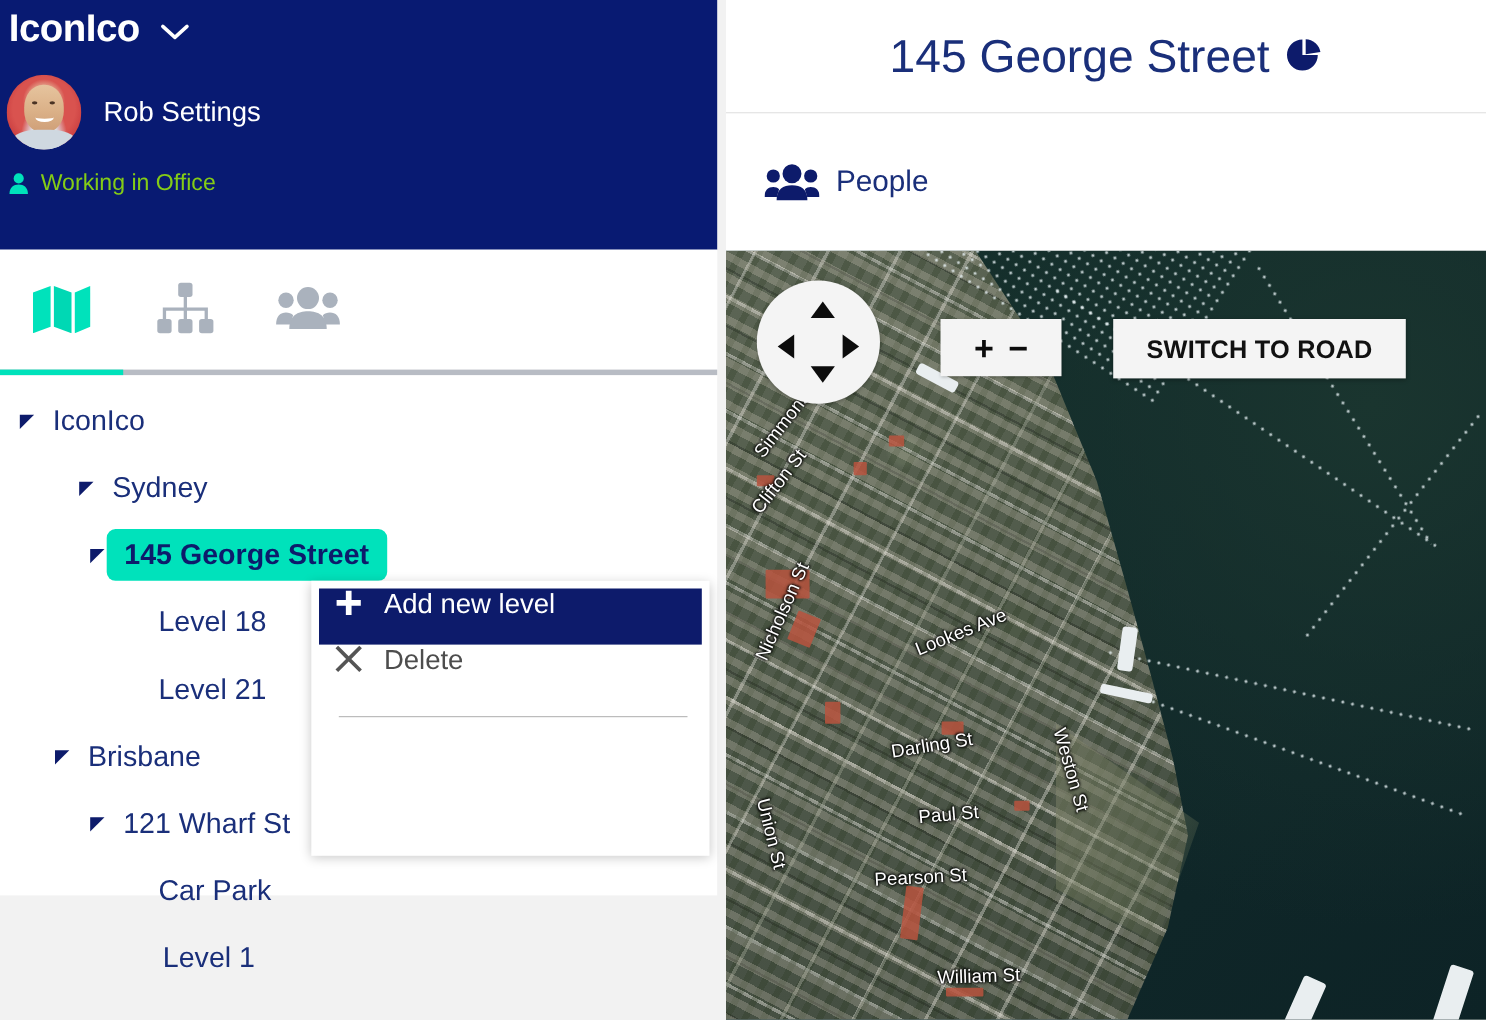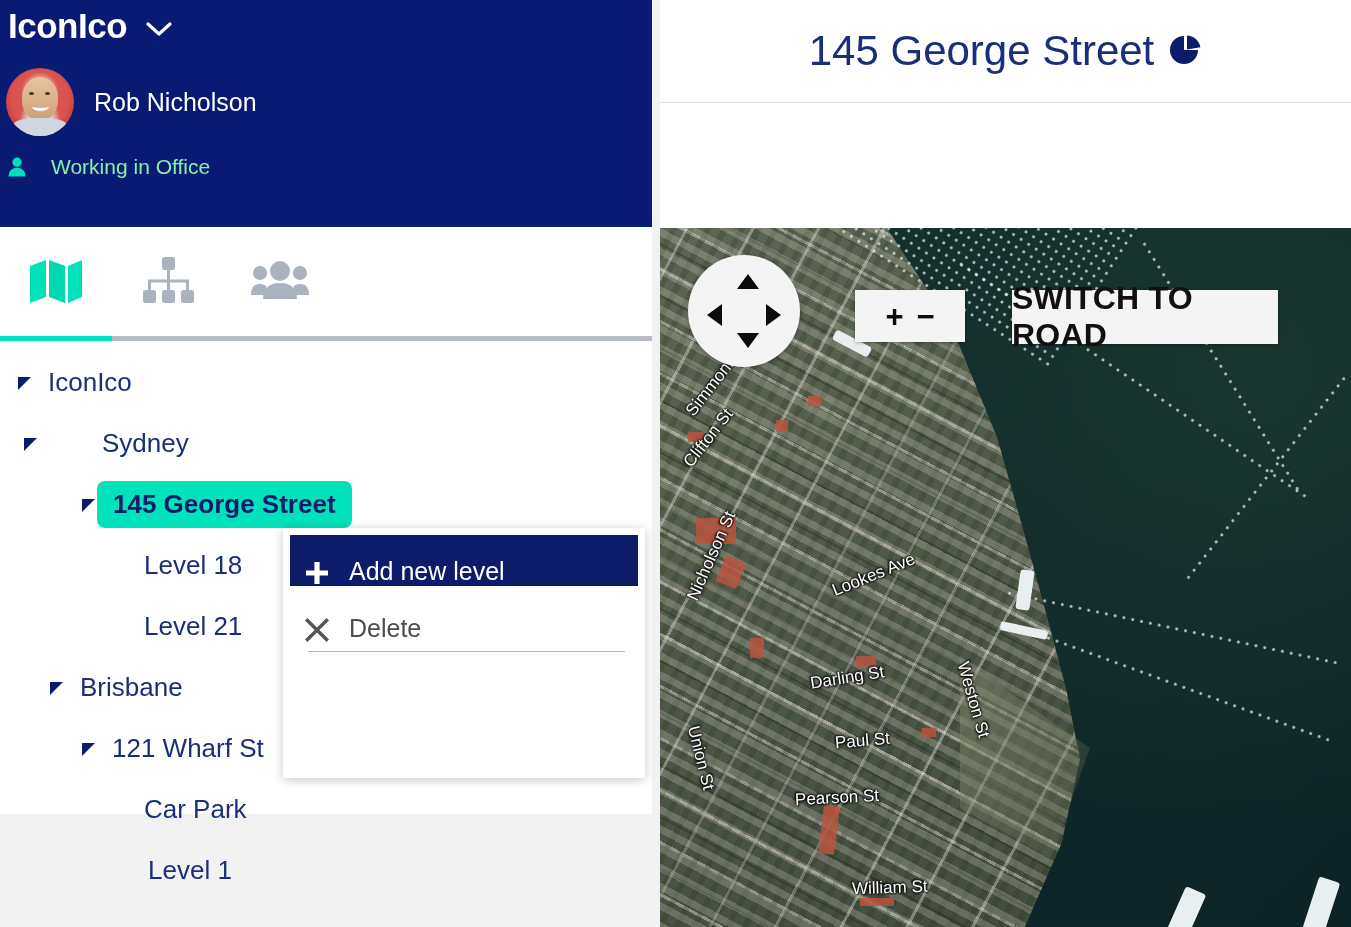--- a/index.html
+++ b/index.html
@@ -50,21 +50,21 @@
     border-bottom: 3px solid #ffffff; border-radius: 0 0 60% 60%;
   }
   .avatar .shirt {
     position: absolute; left: 6px; top: 50px; width: 56px; height: 22px;
     background: #cfd8e0; border-radius: 40% 40% 0 0;
   }
   .user-name { color: #ffffff; font-size: 25px; margin-left: 20px; }
 
   .status-row { position: absolute; left: 6px; top: 154px; display: flex; align-items: center; }
   .status-icon { width: 22px; height: 26px; display: flex; align-items: center; justify-content: center; }
-  .status-text { color: #86efac; font-size: 21px; margin-left: 23px; }
+  .status-text { color: #84cc16; font-size: 21px; margin-left: 9px; }
 
   
   #side-tabs {
     position: absolute; left: 0; top: 227px; width: 652px; height: 117px;
     background: #ffffff;
   }
   .tab-icons { position: absolute; left: 0; top: 0; display: flex; }
   .tab-ico {
     width: 112px; height: 110px;
     display: flex; align-items: center; justify-content: center;
@@ -91,21 +91,21 @@
   .tree-label.plain { margin-left: 12px; }
 
   
   #ctx-menu {
     position: absolute; left: 283px; top: 528px; width: 362px; height: 250px;
     background: #ffffff;
     box-shadow: 0 2px 10px rgba(0,0,0,0.22);
     z-index: 40;
   }
   .ctx-item {
-    position: relative; display: flex; align-items: flex-end;
+    position: relative; display: flex; align-items: flex-start;
     height: 57px; padding-left: 21px; cursor: pointer;
   }
   .ctx-item.hl { background: #0d1b6b; margin: 7px 7px 0 7px; padding-left: 14px; height: 51px; }
   .ctx-ico { width: 30px; flex: none; display: flex; align-items: center; justify-content: flex-start; }
   .ctx-text { font-size: 25px; color: #4d4d4d; margin-left: 15px; }
   .ctx-item.hl .ctx-text { color: #ffffff; }
   .ctx-sep { height: 1px; background: #b5b5b5; margin: 8px 20px 8px 25px; }
 
   
   #right { position: absolute; left: 660px; top: 0; width: 691px; height: 927px; background: #ffffff; }
@@ -207,21 +207,21 @@
     box-shadow: 0 1px 3px rgba(0,0,0,0.28);
   }
   .zbtn { font-size: 31px; color: #0c0c0c; font-weight: bold; line-height: 1; cursor: pointer; }
   .zbtn.plus { margin-right: 13px; }
 
   #road-btn {
     position: absolute; left: 352px; top: 62px; width: 266px; height: 54px;
     background: #f4f4f4; display: flex; align-items: center; justify-content: center;
     box-shadow: 0 1px 4px rgba(0,0,0,0.3); cursor: pointer;
   }
-  .road-btn-text { font-size: 32px; font-weight: bold; color: #111111; letter-spacing: 0.2px; }
+  .road-btn-text { font-size: 23px; font-weight: bold; color: #111111; letter-spacing: 0.2px; }
 </style>
 </head>
 <body>
 
 <div id="app">
 
   <div id="sidebar">
 
     <div id="side-header">
 
@@ -235,21 +235,21 @@
       </div>
 
       <div class="user-row">
         <div class="avatar">
           <div class="face"></div>
           <div class="eye l"></div>
           <div class="eye r"></div>
           <div class="smile"></div>
           <div class="shirt"></div>
         </div>
-        <span class="user-name">Rob Nicholson</span>
+        <span class="user-name">Rob Settings</span>
       </div>
 
       <div class="status-row">
         <span class="status-icon">
           <svg width="18" height="20" viewBox="0 0 18 20">
             <circle cx="9" cy="5.2" r="4.6" fill="#00e2bb"></circle>
             <path d="M0.6 19.4 C0.6 13.6 4.3 10.8 9 10.8 C13.7 10.8 17.4 13.6 17.4 19.4 Z" fill="#00e2bb"></path>
           </svg>
         </span>
         <span class="status-text">Working in Office</span>
@@ -299,21 +299,21 @@
     <div id="tree">
 
     <div class="tree-row" style="padding-left: 14px;">
           <span class="tree-arrow">
             <svg width="18" height="18" viewBox="0 0 18 18">
               <path d="M2 3 L15 3 L2 16 Z" fill="#0d1b6b"></path>
             </svg>
           </span>
           <span class="tree-label plain">IconIco</span>
         </div>
-        <div class="tree-row" style="padding-left: 20px; gap: 48px;">
+        <div class="tree-row" style="padding-left: 68px;">
           <span class="tree-arrow">
             <svg width="18" height="18" viewBox="0 0 18 18">
               <path d="M2 3 L15 3 L2 16 Z" fill="#0d1b6b"></path>
             </svg>
           </span>
           <span class="tree-label plain">Sydney</span>
         </div>
         <div class="tree-row sel" style="padding-left: 78px;">
           <span class="tree-arrow">
             <svg width="18" height="18" viewBox="0 0 18 18">
@@ -384,20 +384,33 @@
       <span class="r-title-text">145 George Street</span>
       <span class="pie-ico">
         <svg width="34" height="34" viewBox="0 0 34 34">
           <path d="M16 2 A14 14 0 1 0 30 16 L16 16 Z" fill="#0d1b6b"></path>
           <path d="M19 1.6 A14 14 0 0 1 32.4 13.2 L19 15.4 Z" fill="#0d1b6b"></path>
         </svg>
       </span>
     </div>
 
     <div id="r-tabs">
+      <div class="r-tab">
+        <span class="r-tab-ico">
+          <svg width="50" height="36" viewBox="0 0 50 36">
+            <circle cx="25" cy="10" r="8.6" fill="#0d1b6b"></circle>
+            <path d="M11 34 C11 24 17 20.5 25 20.5 C33 20.5 39 24 39 34 Z" fill="#0d1b6b"></path>
+            <circle cx="8" cy="12" r="6" fill="#0d1b6b"></circle>
+            <path d="M0 31 C0 24.5 3.5 22 8 22 C10 22 12 22.7 13.3 24 L11.2 31 Z" fill="#0d1b6b"></path>
+            <circle cx="42" cy="12" r="6" fill="#0d1b6b"></circle>
+            <path d="M50 31 C50 24.5 46.5 22 42 22 C40 22 38 22.7 36.7 24 L38.8 31 Z" fill="#0d1b6b"></path>
+          </svg>
+        </span>
+        <span class="r-tab-label">People</span>
+      </div>
     </div>
 
     <div id="map">
       <div class="water"></div>
       <div class="land"></div>
       <div class="blocks"></div>
       <div class="shore"></div>
 
       <div class="roof" style="left:28px;  top:204px; width:16px; height:10px;"></div>
       <div class="roof" style="left:36px;  top:290px; width:40px; height:26px;"></div>

